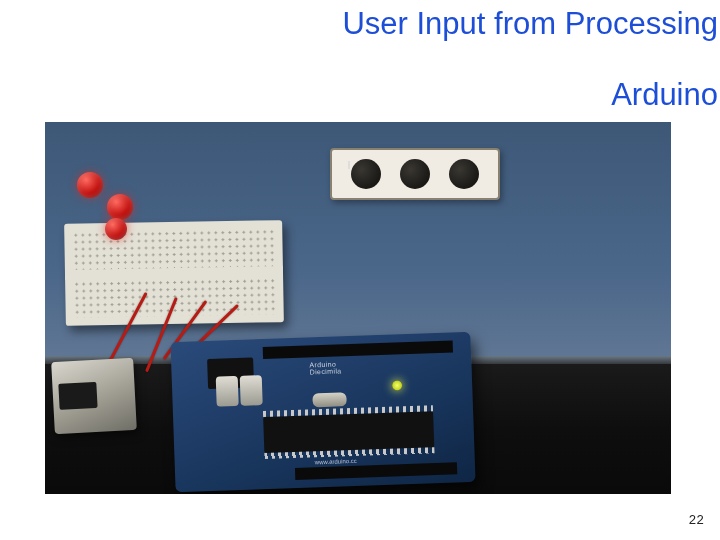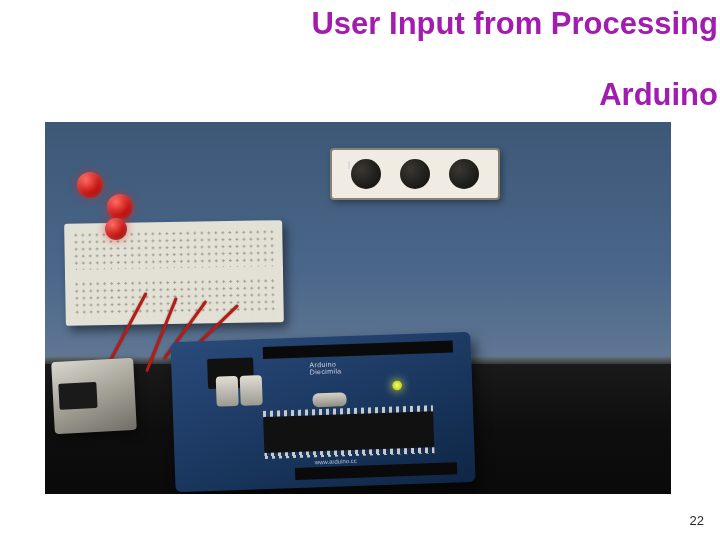--- a/index.html
+++ b/index.html
@@ -9,22 +9,22 @@
     font-family: Arial, Helvetica, sans-serif;
     position: relative;
   }
   .title {
     position: absolute;
     top: 6px;
     right: 2px;
     left: 40px;
     text-align: right;
     font-size: 31px;
-    font-weight: bold;
-    color: #a21caf;
+    font-weight: normal;
+    color: #1d4ed8;
     line-height: 1.15;
   }
   .photo-area {
     position: absolute;
     left: 45px;
     top: 122px;
     width: 626px;
     height: 372px;
     background: linear-gradient(180deg, #3d5877 0%, #4a6689 40%, #8291a5 100%);
     overflow: hidden;
@@ -217,20 +217,21 @@
     width: 38px; height: 26px;
     background: #1a1a1a;
     border-radius: 2px;
   }
   .page-num {
     position: absolute;
     right: 16px;
     bottom: 12px;
     font-size: 13px;
     color: #262626;
+    font-family: Liberation Mono, monospace;
   }
 </style>
 </head>
 <body>
 
 <div class="title">
   <span>User Input from Processing</span><br>
   <br>
   <span>Arduino</span>
 </div>

